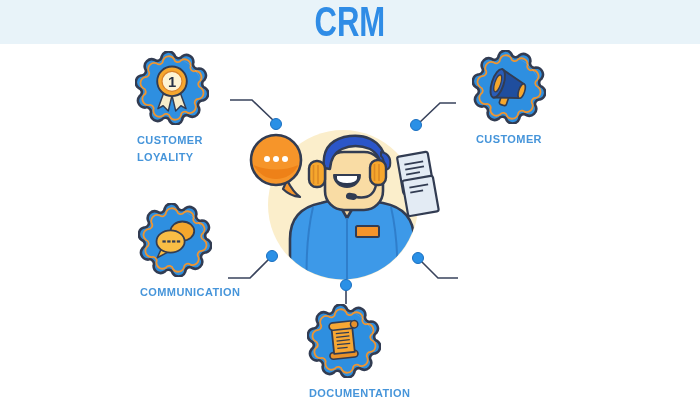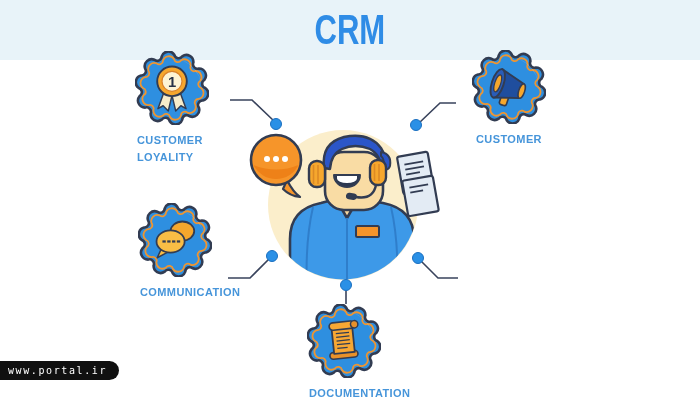--- a/index.html
+++ b/index.html
@@ -2,21 +2,21 @@
 <html><head>
 <meta charset="utf-8">
 <style>
   html,body { margin:0; padding:0; background:#ffffff; }
   .stage {
     position:relative; width:700px; height:400px; overflow:hidden;
     background:#ffffff; font-family:"Liberation Sans", sans-serif;
   }
   .abs { position:absolute; }
   .banner {
-    position:absolute; left:0; top:0; width:700px; height:60px;
+    position:absolute; left:0; top:0; width:700px; height:44px;
     background:#e8f3f9; display:flex; align-items:center; justify-content:center;
   }
   .banner h1 {
     margin:0; font-size:42px; line-height:1; font-weight:bold;
     color:#2f8ce6; transform:scaleX(0.74); letter-spacing:0;
   }
   .node {
     position:absolute; width:120px; display:flex; flex-direction:column;
     align-items:center; z-index:2;
   }
@@ -188,15 +188,14 @@
         <rect x="157" y="42" width="31" height="38" rx="2" fill="#e3ebf4" stroke="#323c52" stroke-width="2.2"></rect>
         <path d="M163,51 H182 M163,56 H182 M163,61 H177" stroke="#323c52" stroke-width="1.8" fill="none"></path>
       </g>
       <g transform="rotate(-10 177 84)">
         <rect x="162" y="66" width="31" height="36" rx="2" fill="#e3ebf4" stroke="#323c52" stroke-width="2.2"></rect>
         <path d="M168,74 H187 M168,79 H181" stroke="#323c52" stroke-width="1.8" fill="none"></path>
       </g>
     </g>
   </svg>
 
-  <div class="site-badge">www.portal.ir</div>
 
 </div>
 
 </body></html>

